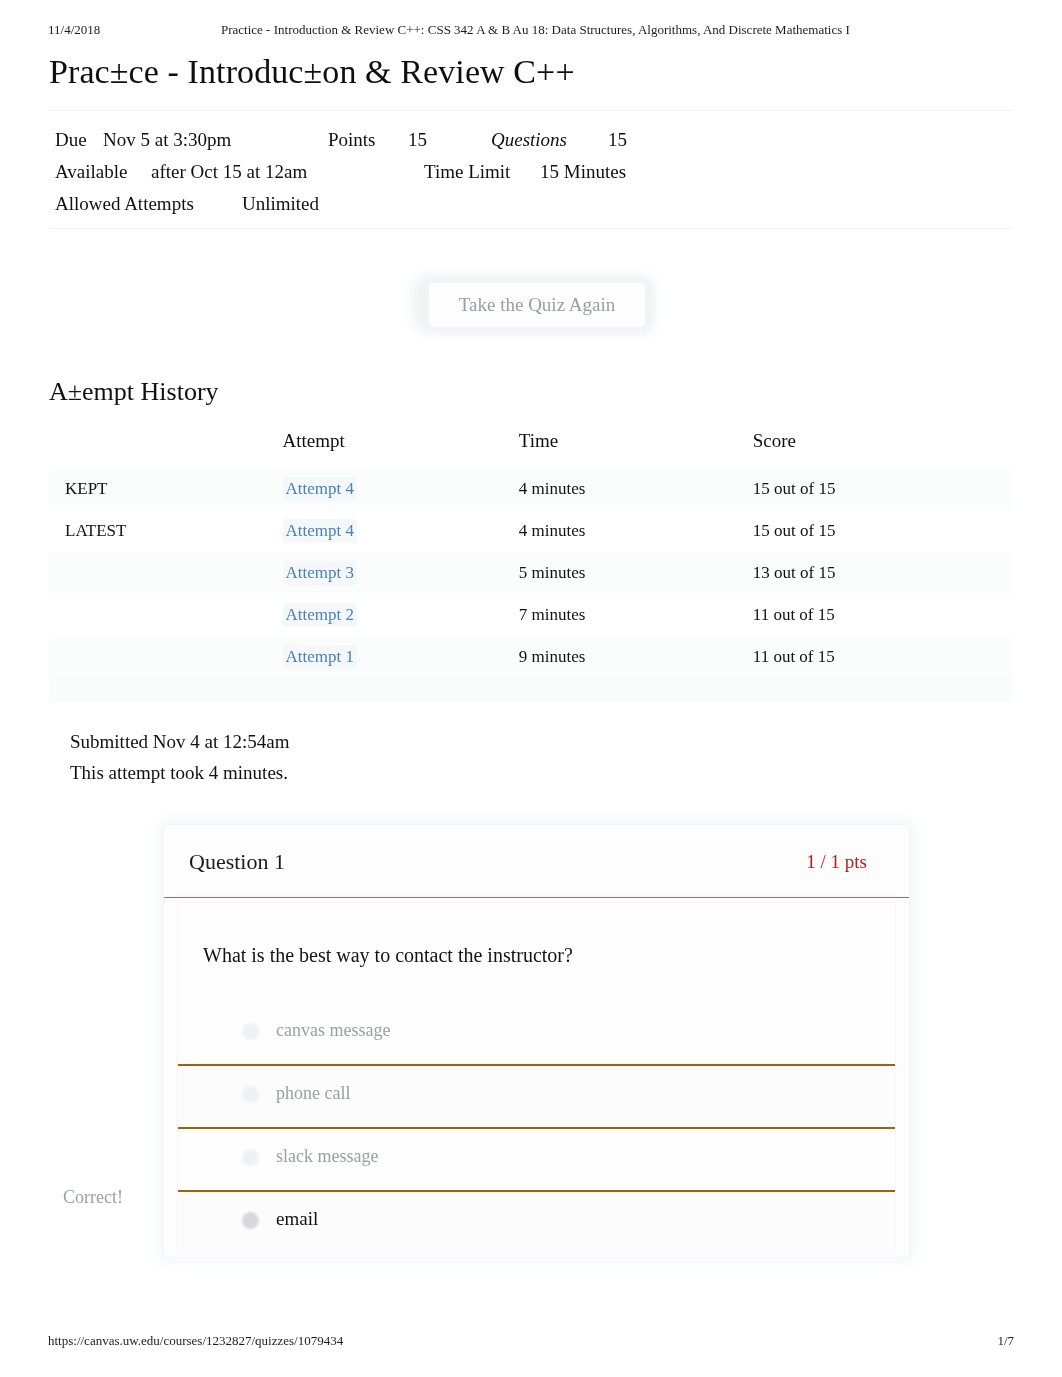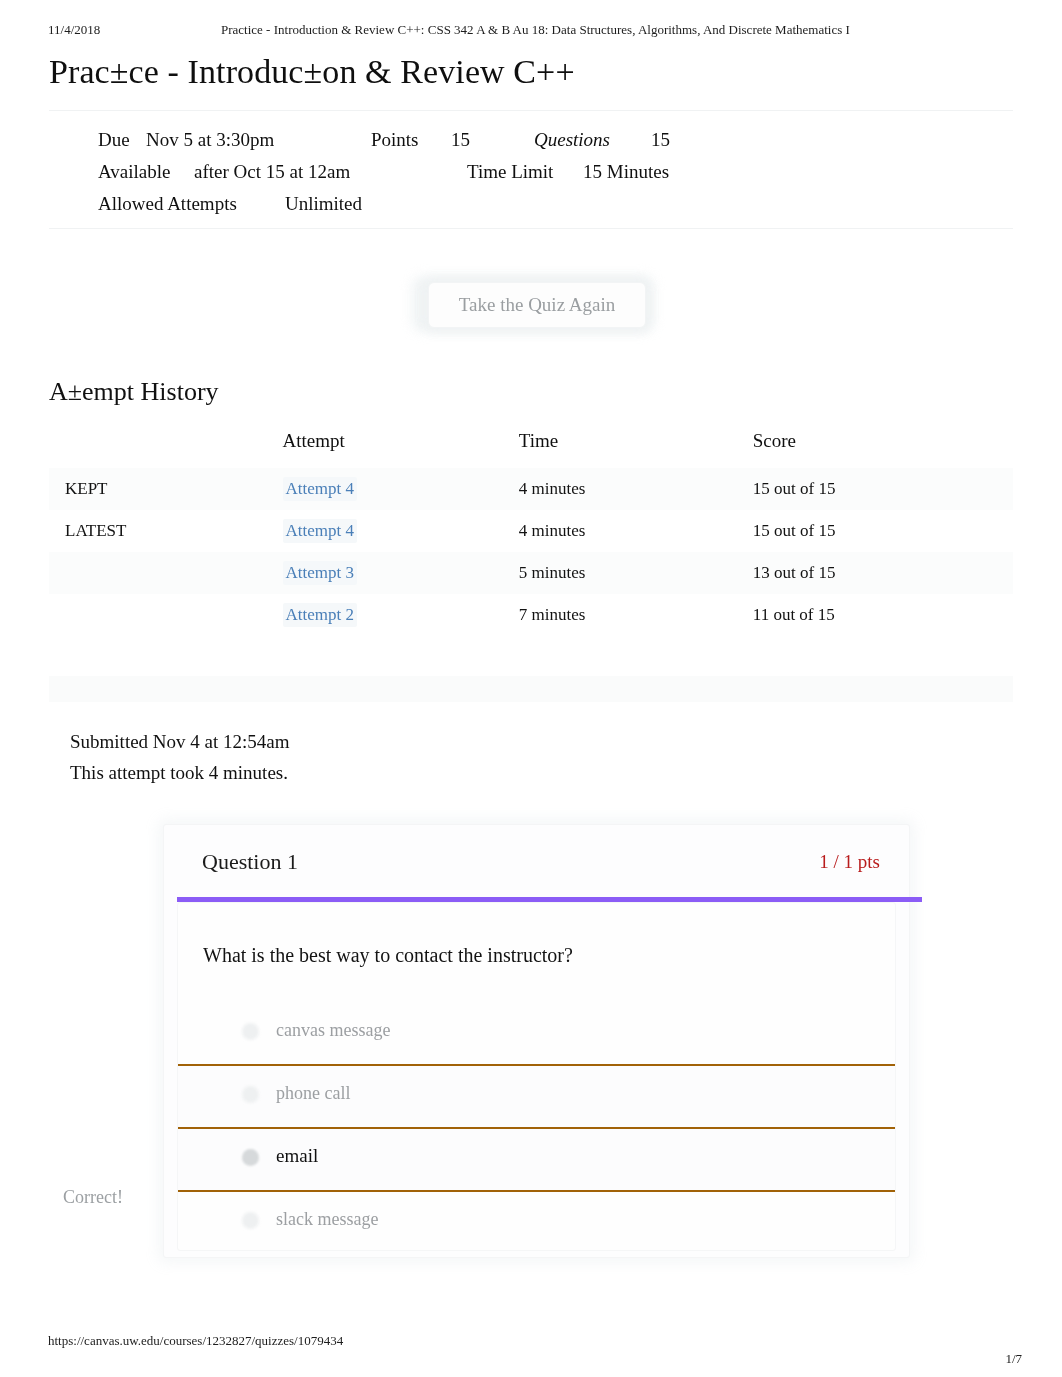--- a/index.html
+++ b/index.html
@@ -66,21 +66,21 @@
 
   .quiz-meta {
     position: absolute;
     left: 55px;
     top: 124px;
     width: 900px;
     font-size: 19px;
     line-height: 32px;
     color: #101010;
   }
-  .meta-row { white-space: nowrap; position: relative; height: 32px; margin-left: 43px; }
+  .meta-row { white-space: nowrap; position: relative; height: 32px; }
   .meta-label { display: inline-block; }
   .meta-value { display: inline-block; }
 
   .m-due-label   { position: absolute; left: 0px;   }
   .m-due-value   { position: absolute; left: 48px;  }
   .m-points-lbl  { position: absolute; left: 273px; }
   .m-points-val  { position: absolute; left: 353px; }
   .m-quest-lbl   { position: absolute; left: 436px; font-style: italic; }
   .m-quest-val   { position: absolute; left: 553px; }
 
@@ -213,25 +213,25 @@
     top: 824px;
     width: 745px;
     height: 432px;
     background: #fdfdfe;
     border: 1px solid #f4f5f6;
     border-radius: 3px;
     box-shadow: 0 0 14px 5px rgba(244,246,247,0.9);
   }
   .question-header {
     position: absolute;
-    left: 13px;
+    left: 0;
     top: 0;
     width: 745px;
     height: 72px;
-    border-bottom: 5px solid #8b5cf6;
+    border-bottom: 1px solid #8b5cf6;
   }
   .question-name {
     position: absolute;
     left: 25px;
     top: 24px;
     font-size: 22px;
     color: #1b1b1b;
     white-space: nowrap;
   }
   .question-pts {
@@ -316,21 +316,21 @@
   .print-footer {
     position: absolute;
     left: 0;
     top: 1333px;
     width: 1062px;
     height: 20px;
     font-size: 13px;
     color: #1d1d1d;
   }
   .pf-url { position: absolute; left: 48px; top: 0; white-space: nowrap; }
-  .pf-page { position: absolute; right: 40px; top: 0; white-space: nowrap; margin-top: 18px; }
+  .pf-page { position: absolute; right: 48px; top: 0; white-space: nowrap; }
 </style>
 </head>
 <body>
 
 <div class="print-header">
   <span class="ph-date">11/4/2018</span>
   <span class="ph-title">Practice - Introduction &amp; Review C++: CSS 342 A &amp; B Au 18: Data Structures, Algorithms, And Discrete Mathematics I</span>
 </div>
 
 <h1 class="page-title">Prac±ce - Introduc±on &amp; Review C++</h1>
@@ -392,20 +392,26 @@
       <td class="col-attempt"><a class="attempt-link" href="#">Attempt 3</a></td>
       <td class="col-time">5 minutes</td>
       <td class="col-score">13 out of 15</td>
     </tr>
     <tr>
       <td class="col-kept"></td>
       <td class="col-attempt"><a class="attempt-link" href="#">Attempt 2</a></td>
       <td class="col-time">7 minutes</td>
       <td class="col-score">11 out of 15</td>
     </tr>
+    <tr class="band">
+      <td class="col-kept"></td>
+      <td class="col-attempt"><a class="attempt-link" href="#">Attempt 1</a></td>
+      <td class="col-time">9 minutes</td>
+      <td class="col-score">11 out of 15</td>
+    </tr>
   </tbody>
 </table>
 <div class="hist-bottom-band"></div>
 
 <div class="score-summary">
   <div class="score-line">Submitted Nov 4 at 12:54am</div>
   <div class="score-line">This attempt took 4 minutes.</div>
 </div>
 
 <div class="question-card">
@@ -417,28 +423,28 @@
     <div class="question-text">What is the best way to contact the instructor?</div>
     <div class="answers">
       <div class="answer-row">
         <span class="radio"></span>
         <span class="answer-label">canvas message</span>
       </div>
       <div class="answer-row band">
         <span class="radio"></span>
         <span class="answer-label">phone call</span>
       </div>
+      <div class="answer-row">
+        <span class="radio"></span>
+        <span class="answer-label">slack message</span>
+      </div>
       <div class="answer-row band selected">
         <span class="radio"></span>
         <span class="answer-label">email</span>
       </div>
-      <div class="answer-row">
-        <span class="radio"></span>
-        <span class="answer-label">slack message</span>
-      </div>
     </div>
   </div>
 </div>
 
 <div class="correct-flag">Correct!</div>
 
 <div class="print-footer">
   <span class="pf-url">https://canvas.uw.edu/courses/1232827/quizzes/1079434</span>
   <span class="pf-page">1/7</span>
 </div>

